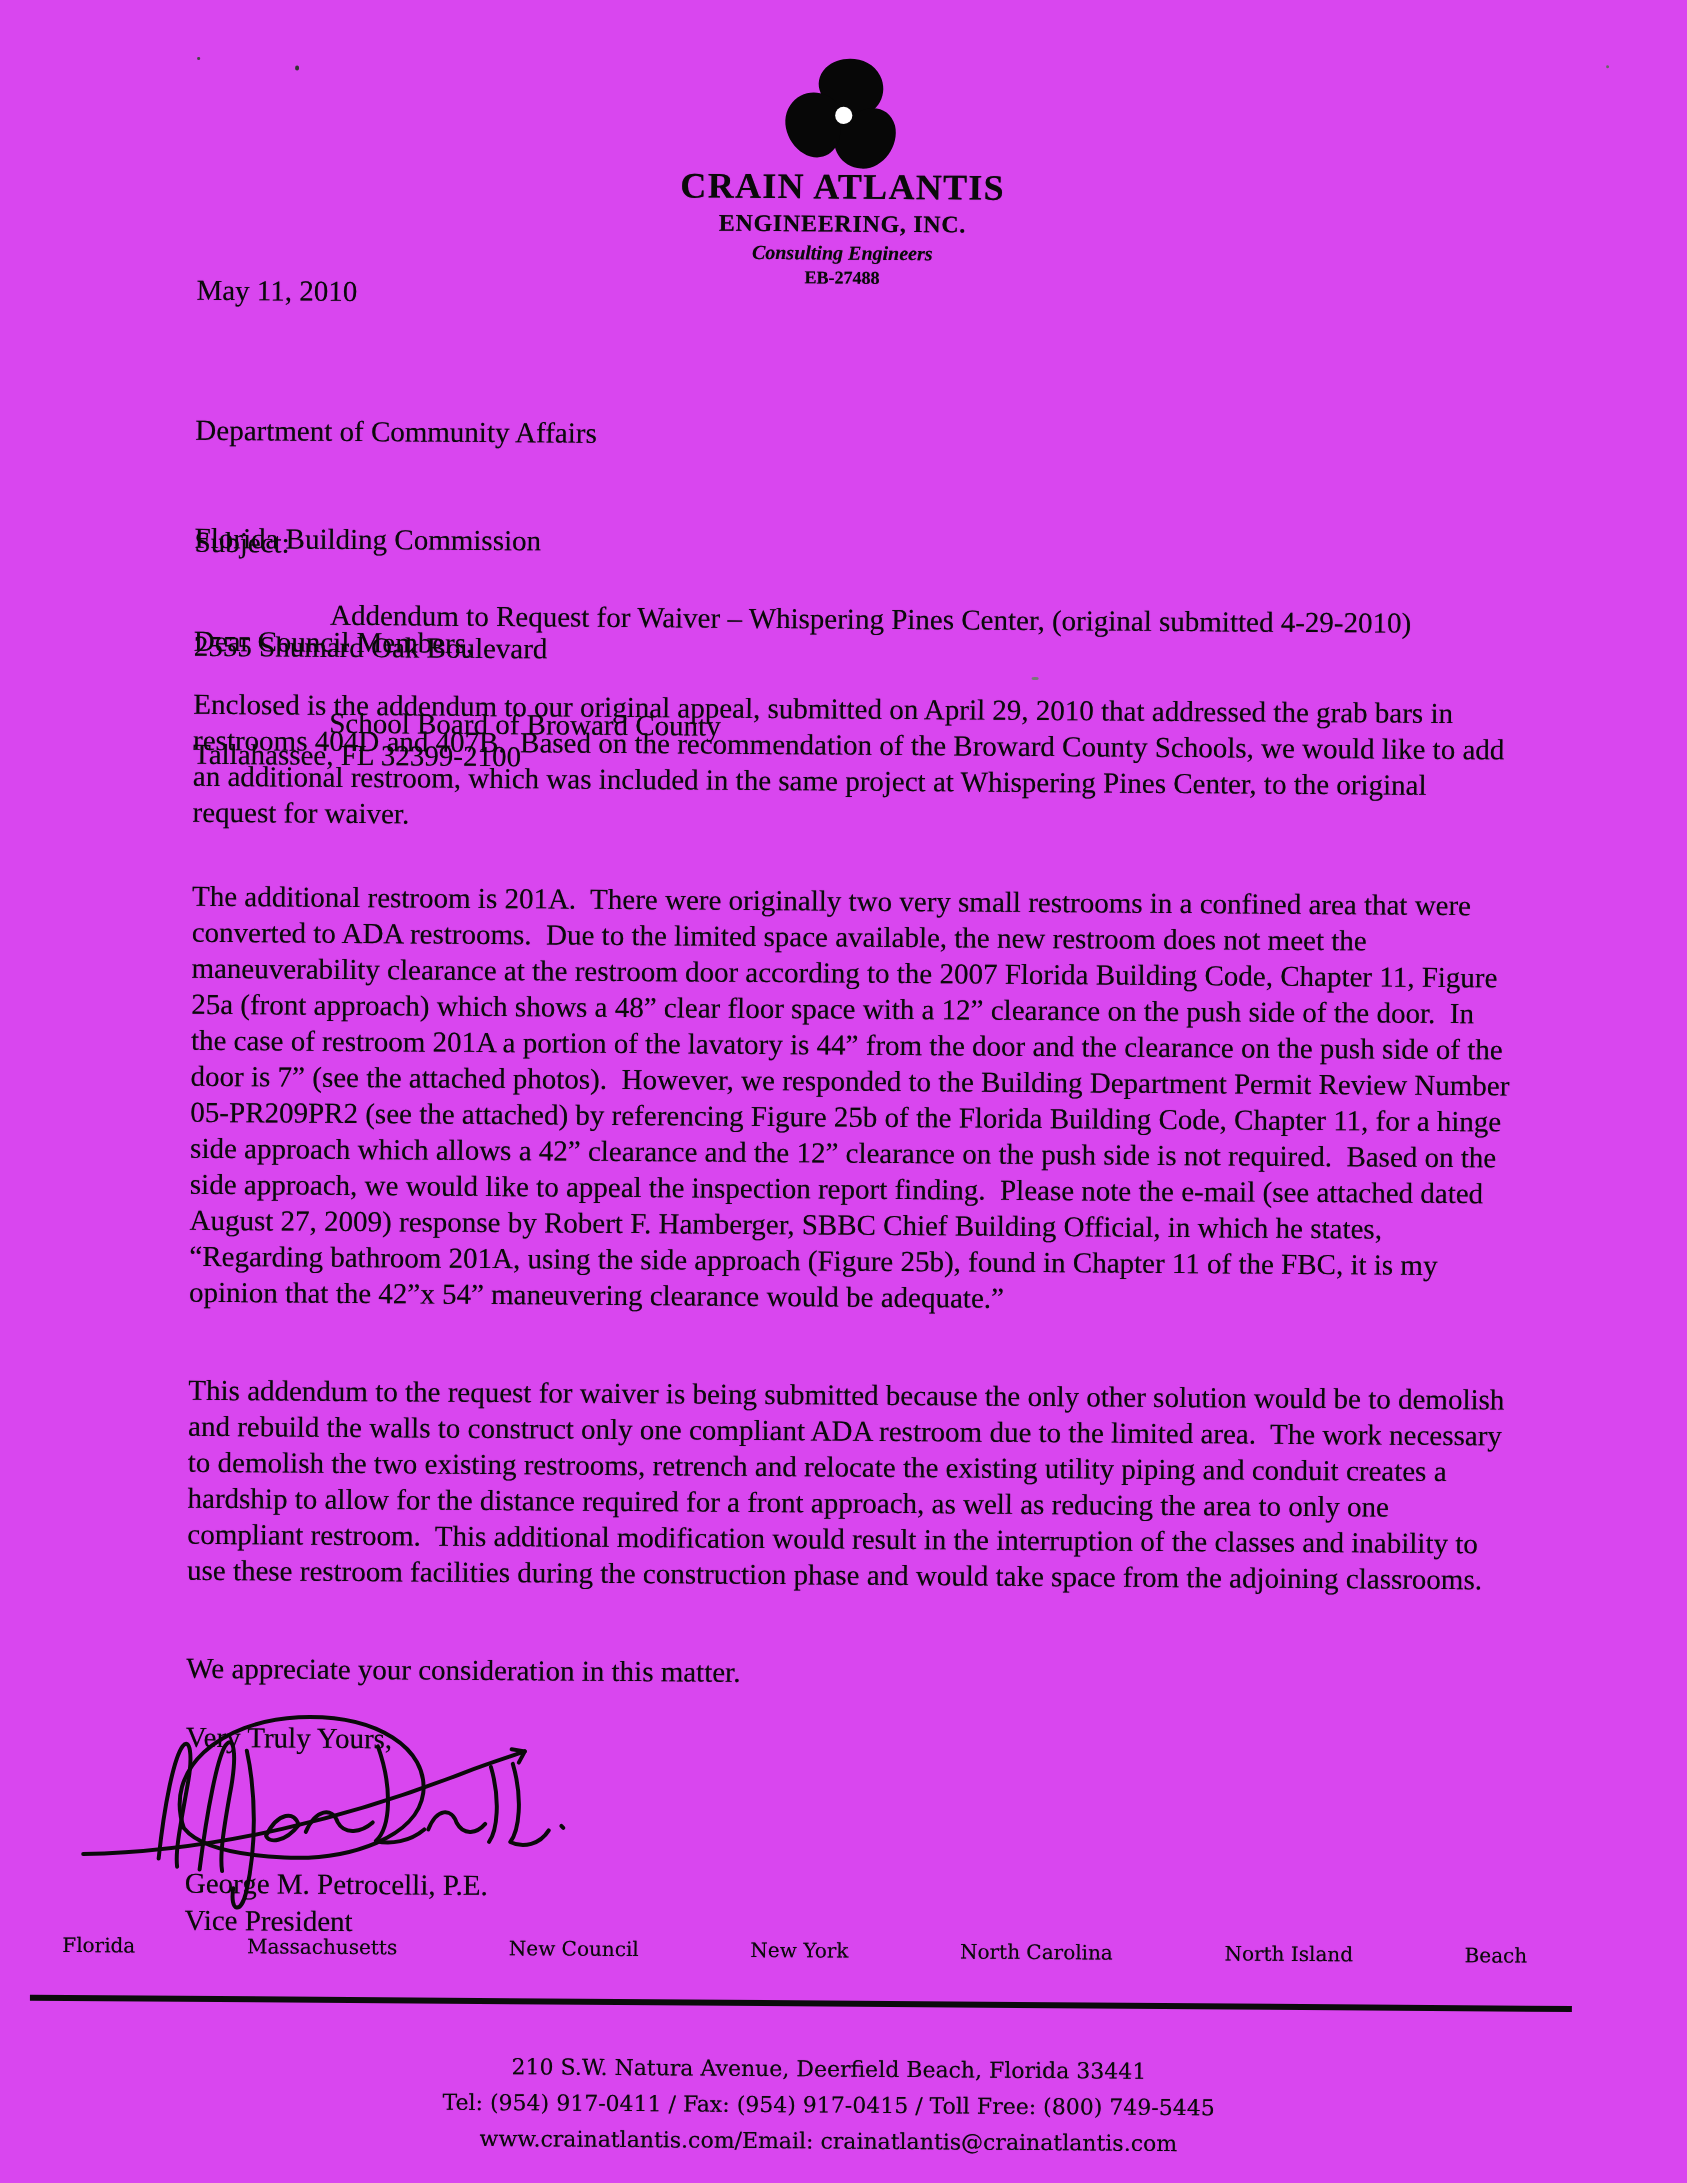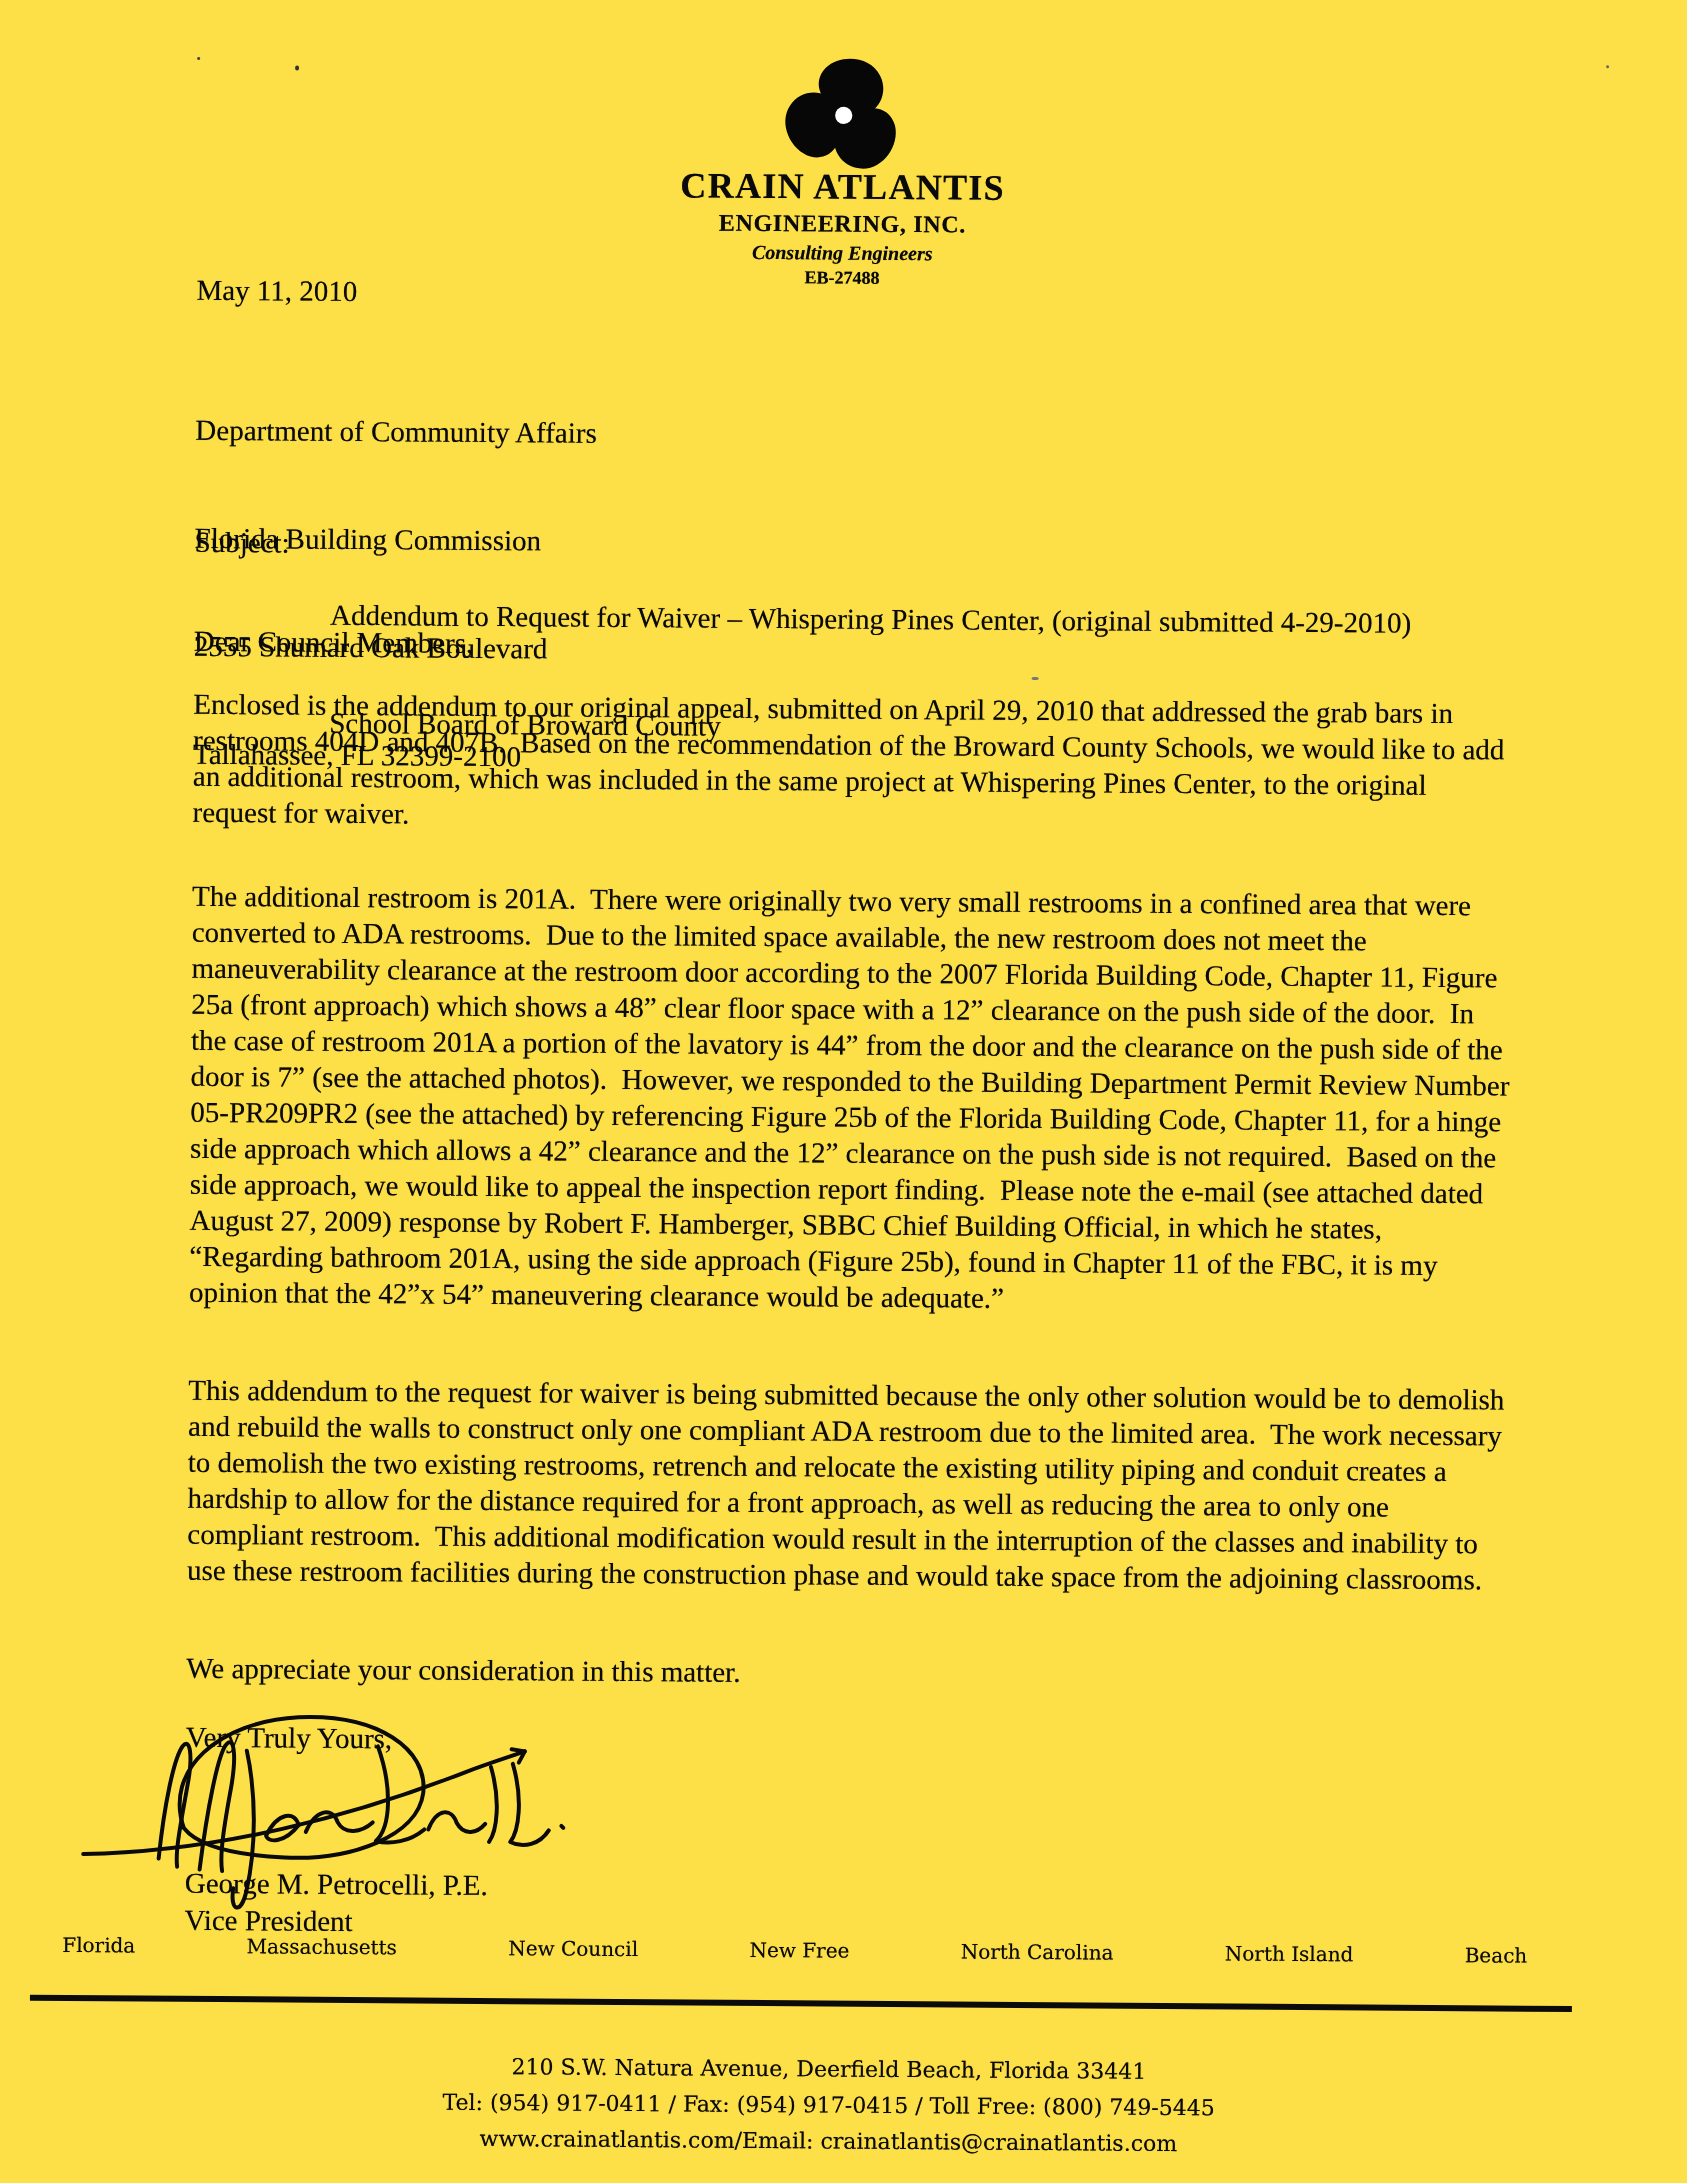--- a/index.html
+++ b/index.html
@@ -1,19 +1,19 @@
 <!DOCTYPE html>
 <html style="font-size:10.6px"><head>
 <meta charset="utf-8">
 <style>
   html,body{margin:0;padding:0;background:#ffffff;}
   .page{
     position:relative;
     width:1687px;height:2183px;
-    background:#fde047;
+    background:#d946ef;
     overflow:hidden;
     font-family:"Liberation Serif", serif;
     color:#0a0a0a;
   }
   .rot{position:absolute;inset:0;transform:rotate(0.42deg);transform-origin:79px 79px;}
   .abs{position:absolute;}
   .ink{text-shadow:0 0 0.7px rgba(0,0,0,0.55);}
 
   
   .logo{left:774px;top:48px;width:140px;height:126px;}
@@ -136,21 +136,21 @@
       <path d="M 692 86 l -20 -3 m 20 3 l -9 17"></path>
     </svg>
 
     <div class="abs signer-name body-text ink">George M. Petrocelli, P.E.</div>
     <div class="abs signer-title body-text ink">Vice President</div>
 
     <div class="abs states ink">
       <span>Florida</span>
       <span>Massachusetts</span>
       <span>New Council</span>
-      <span>New Free</span>
+      <span>New York</span>
       <span>North Carolina</span>
       <span>North Island</span>
       <span>Beach</span>
     </div>
 
     <div class="abs rule"></div>
 
     <div class="abs footer-block ink">
       <div>210 S.W. Natura Avenue, Deerfield Beach, Florida 33441</div>
       <div>Tel: (954) 917-0411 / Fax: (954) 917-0415 / Toll Free: (800) 749-5445</div>

